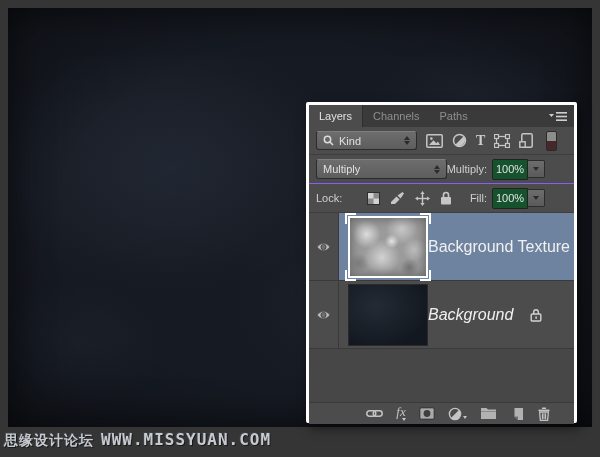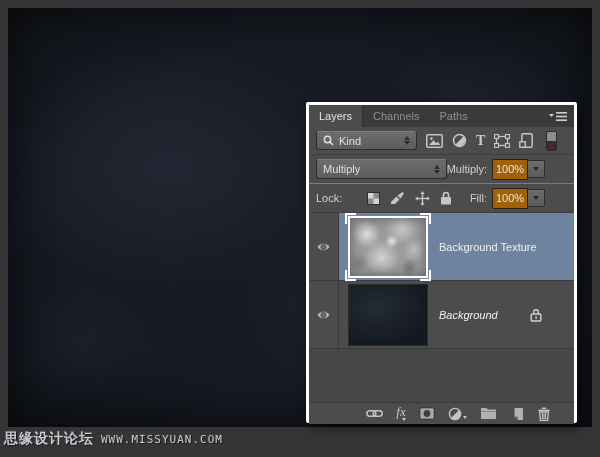--- a/index.html
+++ b/index.html
@@ -21,21 +21,21 @@
       radial-gradient(ellipse 90% 90% at 50% 50%, rgba(0,0,0,0) 45%, rgba(0,0,0,.55) 100%);
     box-shadow:inset 0 0 40px rgba(0,0,0,.6);
   }
   
   .watermark{
     position:absolute;left:4px;top:430px;display:flex;align-items:baseline;gap:7px;
     color:#c6cacf;text-shadow:1px 1px 0 #1a1a1a, -1px -1px 0 #3f4247;
     user-select:none;
   }
   .watermark .cn{font-size:14px;font-weight:bold;letter-spacing:1px;}
-  .watermark .url{font-family:"DejaVu Sans Mono",monospace;font-size:11px;font-weight:normal;letter-spacing:1px;}
+  .watermark .url{font-family:"DejaVu Sans Mono",monospace;font-size:16px;font-weight:bold;letter-spacing:1px;}
   
   .panel{
     position:absolute;left:306px;top:102px;width:265px;height:315px;
     background:#4c4c4c;border:3px solid #ffffff;border-radius:2px;
     box-shadow:3px 5px 12px rgba(0,0,0,.55);
     font-size:11px;color:#d6d6d6;
   }
   
   .tabbar{height:22px;background:#3a3a3a;display:flex;align-items:stretch;position:relative;}
   .tab{display:flex;align-items:center;padding:0 10px;color:#8f8f8f;cursor:default;}
@@ -52,21 +52,21 @@
     color:#e0e0e0;box-sizing:border-box;
   }
   .dd .spin{margin-left:auto;display:flex;flex-direction:column;gap:1px;align-items:center;}
   .tri-up{width:0;height:0;border-left:3px solid transparent;border-right:3px solid transparent;border-bottom:4px solid #2b2b2b;}
   .tri-dn{width:0;height:0;border-left:3px solid transparent;border-right:3px solid transparent;border-top:4px solid #2b2b2b;}
   .kind-dd{width:101px;}
   .blend-dd{width:145px;height:20px;}
   .val-group{margin-left:auto;display:flex;align-items:center;margin-right:22px;}
   .val-label{color:#cfcfcf;margin-right:5px;}
   .val-box{
-    width:36px;height:21px;background:#a16207;border:1px solid #222;
+    width:36px;height:21px;background:#14532d;border:1px solid #222;
     display:flex;align-items:center;justify-content:center;color:#e2e2e2;
     border-radius:2px 0 0 2px;box-sizing:border-box;
   }
   .val-btn{
     width:17px;height:18px;background:linear-gradient(#6d6d6d,#5a5a5a);
     border:1px solid #2c2c2c;border-left:none;border-radius:0 2px 2px 0;
     display:flex;align-items:center;justify-content:center;box-sizing:border-box;
   }
   .icon{display:flex;align-items:center;justify-content:center;}
   .type-glyph{font-family:"Liberation Serif","DejaVu Serif",serif;font-size:14px;color:#cdcdcd;font-weight:bold;line-height:1;}
@@ -95,21 +95,21 @@
   }
   .thumb-dark{
     width:78px;height:60px;border:1px solid #2a2a2a;
     background:radial-gradient(ellipse at 35% 35%, #242b35, #131820 75%);
   }
   .bracket{position:absolute;width:9px;height:9px;border:0 solid #fff;}
   .bk-tl{left:-3px;top:-3px;border-left-width:2px;border-top-width:2px;}
   .bk-tr{right:-3px;top:-3px;border-right-width:2px;border-top-width:2px;}
   .bk-bl{left:-3px;bottom:-3px;border-left-width:2px;border-bottom-width:2px;}
   .bk-br{right:-3px;bottom:-3px;border-right-width:2px;border-bottom-width:2px;}
-  .layer-name{margin-left:11px;color:#f0f0f0;font-size:11px;}
+  .layer-name{color:#f0f0f0;font-size:16px;}
   .layer-name.italic{font-style:italic;}
   .layer-lock-badge{position:absolute;right:32px;top:50%;transform:translateY(-50%);}
   .empty-area{flex:1;background:#474747;}
   
   .bottombar{height:21px;border-top:1px solid #3a3a3a;background:#4c4c4c;
     display:flex;align-items:center;justify-content:center;gap:13px;padding-left:34px;}
   .fx-glyph{font-family:"Liberation Serif","DejaVu Serif",serif;font-style:italic;font-size:13px;color:#c4c4c4;line-height:1;}
   .mini-tri{width:0;height:0;border-left:2.5px solid transparent;border-right:2.5px solid transparent;border-top:3.5px solid #c4c4c4;align-self:flex-end;margin-left:1px;margin-bottom:2px;}
   svg{display:block;}
 </style>

